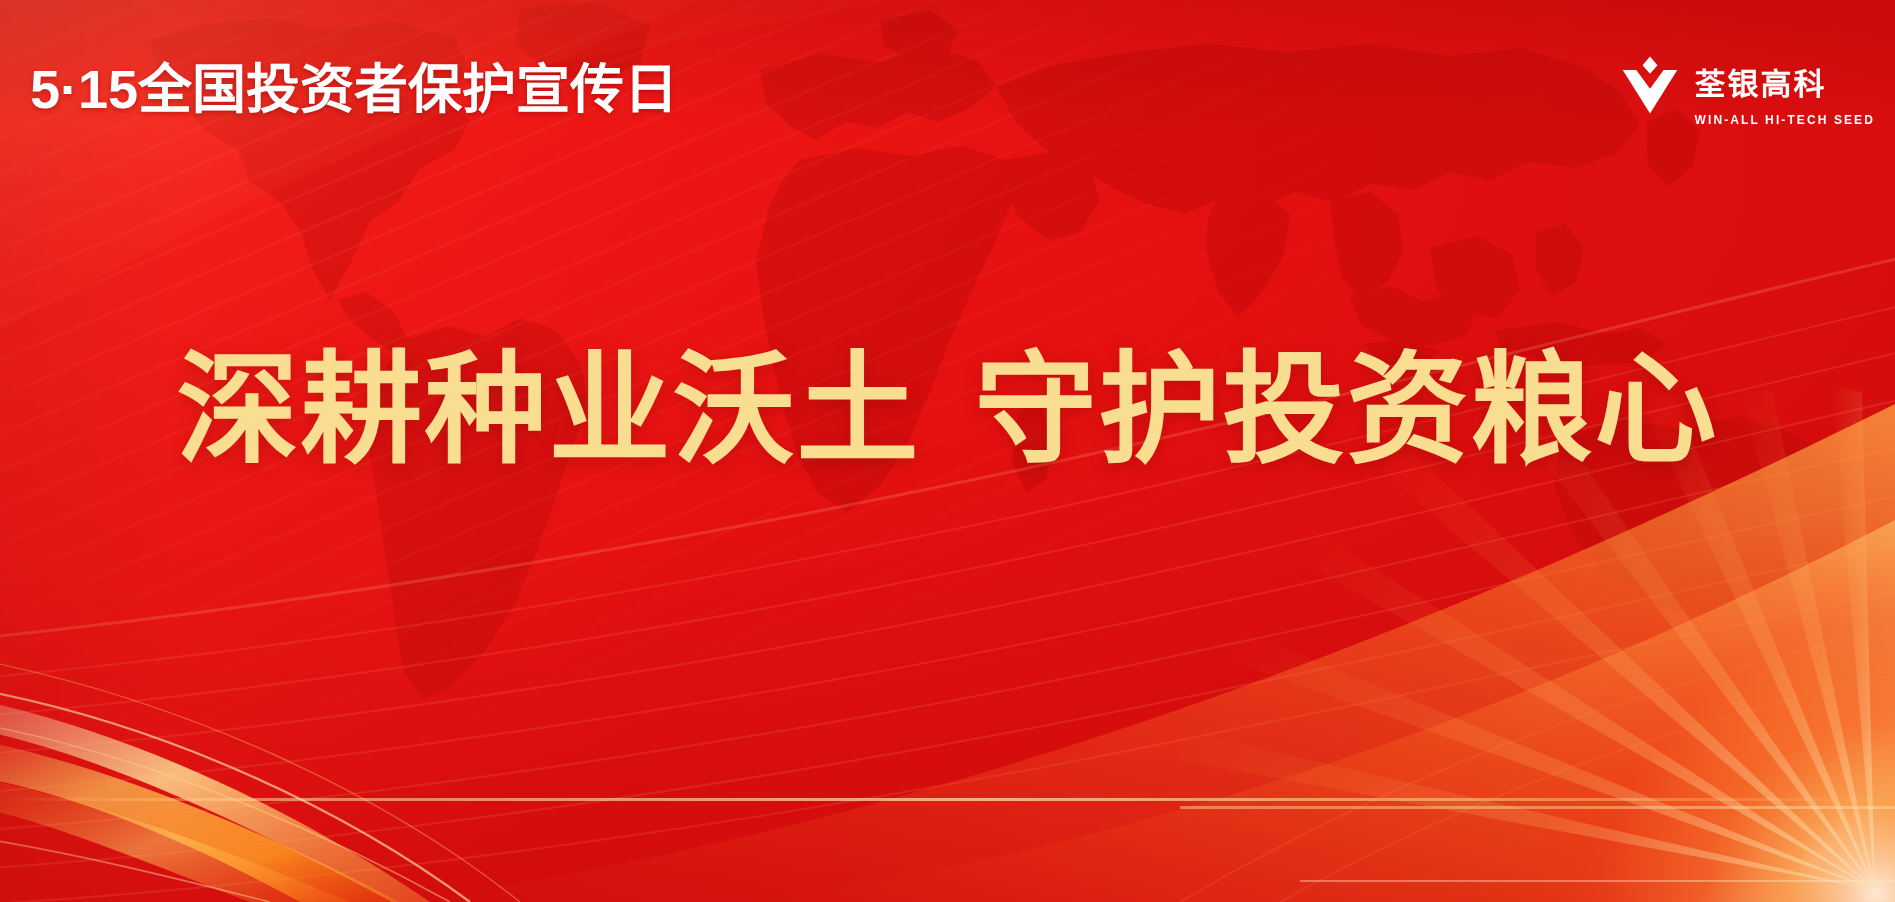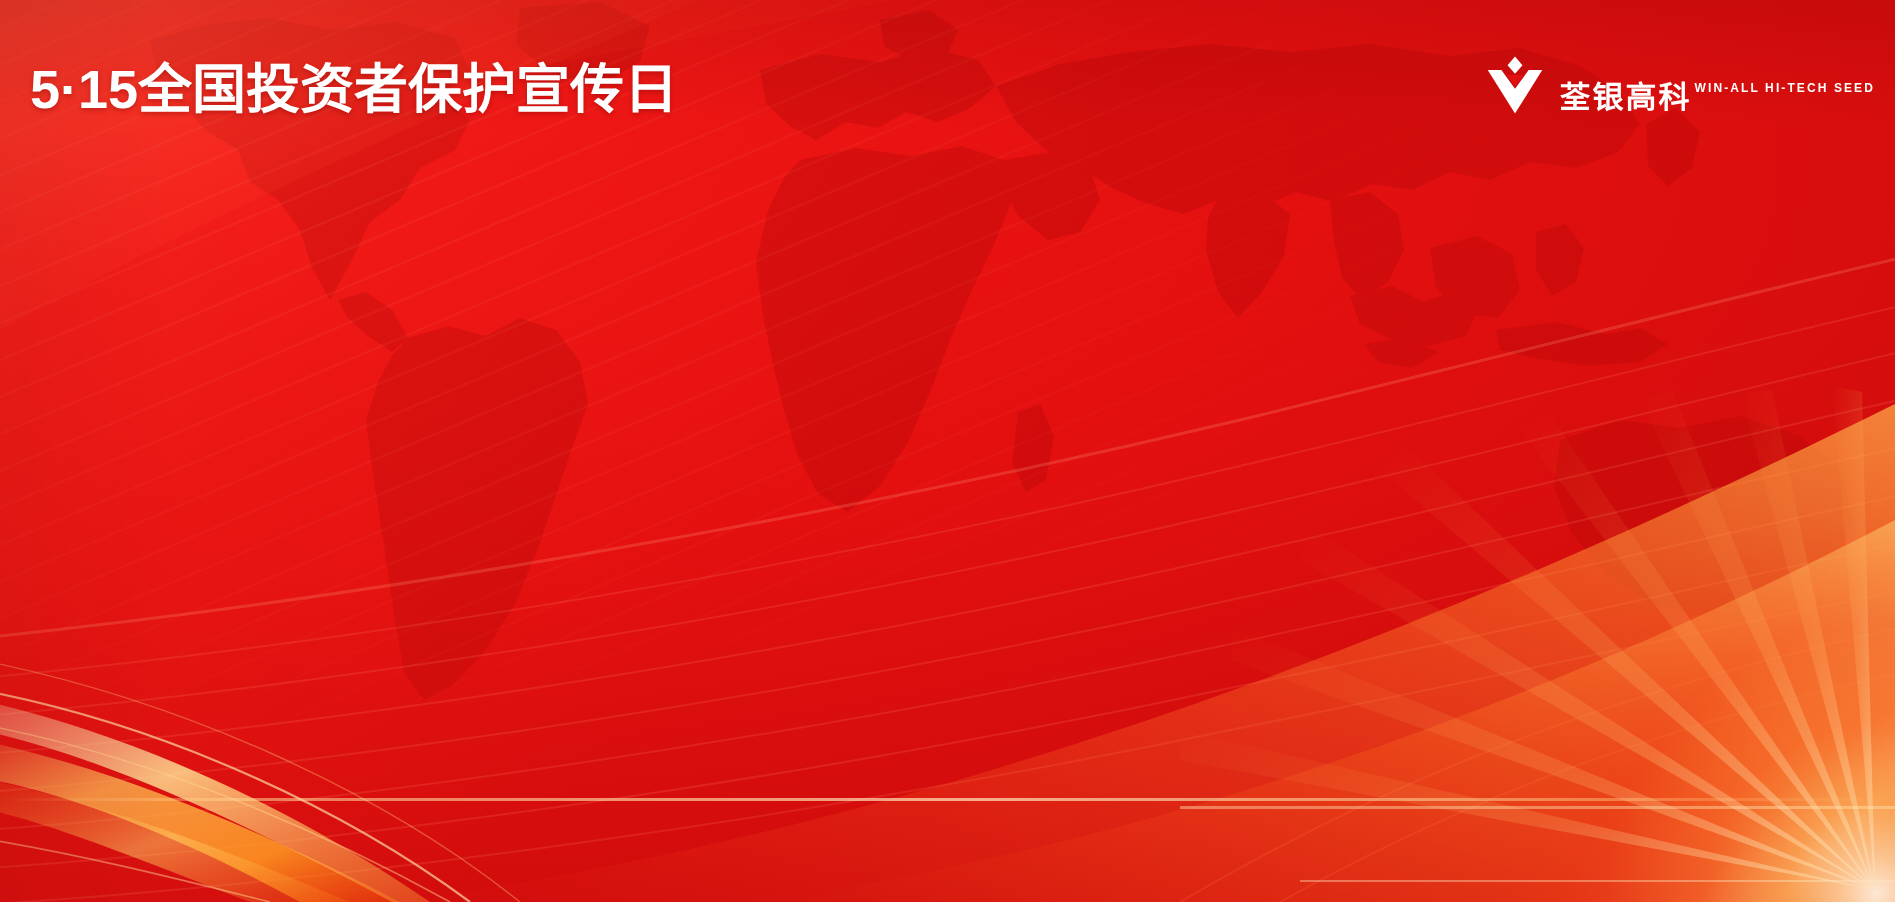--- a/index.html
+++ b/index.html
@@ -132,21 +132,21 @@
     position: absolute;
     right: 20px;
     top: 52px;
     display: flex;
     align-items: center;
     gap: 14px;
     height: 66px;
   }
   .logo-mark { width: 62px; height: 62px; flex: none; }
   .logo-mark svg { width: 100%; height: 100%; display: block; }
-  .logo-text { display: flex; flex-direction: row; justify-content: center; gap: 3px; margin-top: 24px; }
+  .logo-text { display: flex; flex-direction: column; justify-content: center; gap: 14px; margin-top: 24px; }
   .logo-cn {
     color: #ffffff;
     font-size: 31px;
     font-weight: 700;
     letter-spacing: 2px;
     line-height: 1;
     white-space: nowrap;
   }
   .logo-en {
     color: #ffffff;
@@ -364,16 +364,19 @@
           <polygon points="6,26 28,26 50,56 72,26 94,26 50,96" fill="#ffffff"></polygon>
           <polygon points="36,34 50,52 64,34 50,34" fill="#e01111"></polygon>
         </svg>
       </div>
       <div class="logo-text">
         <div class="logo-cn">荃银高科</div>
         <div class="logo-en">WIN-ALL HI-TECH SEED</div>
       </div>
     </div>
 
+    <div class="main-title">
+      <span>深耕种业沃土</span><span class="gap"></span><span>守护投资粮心</span>
+    </div>
 
 
   </div>
 </div>
 
 </body></html>

